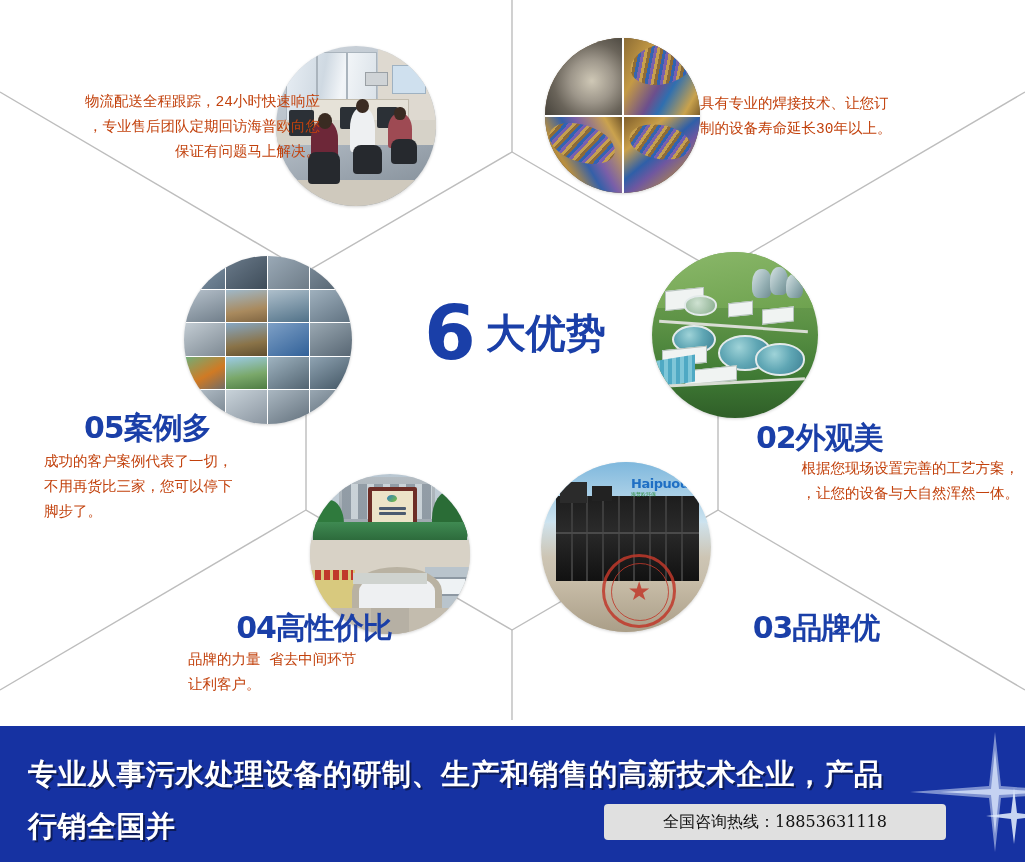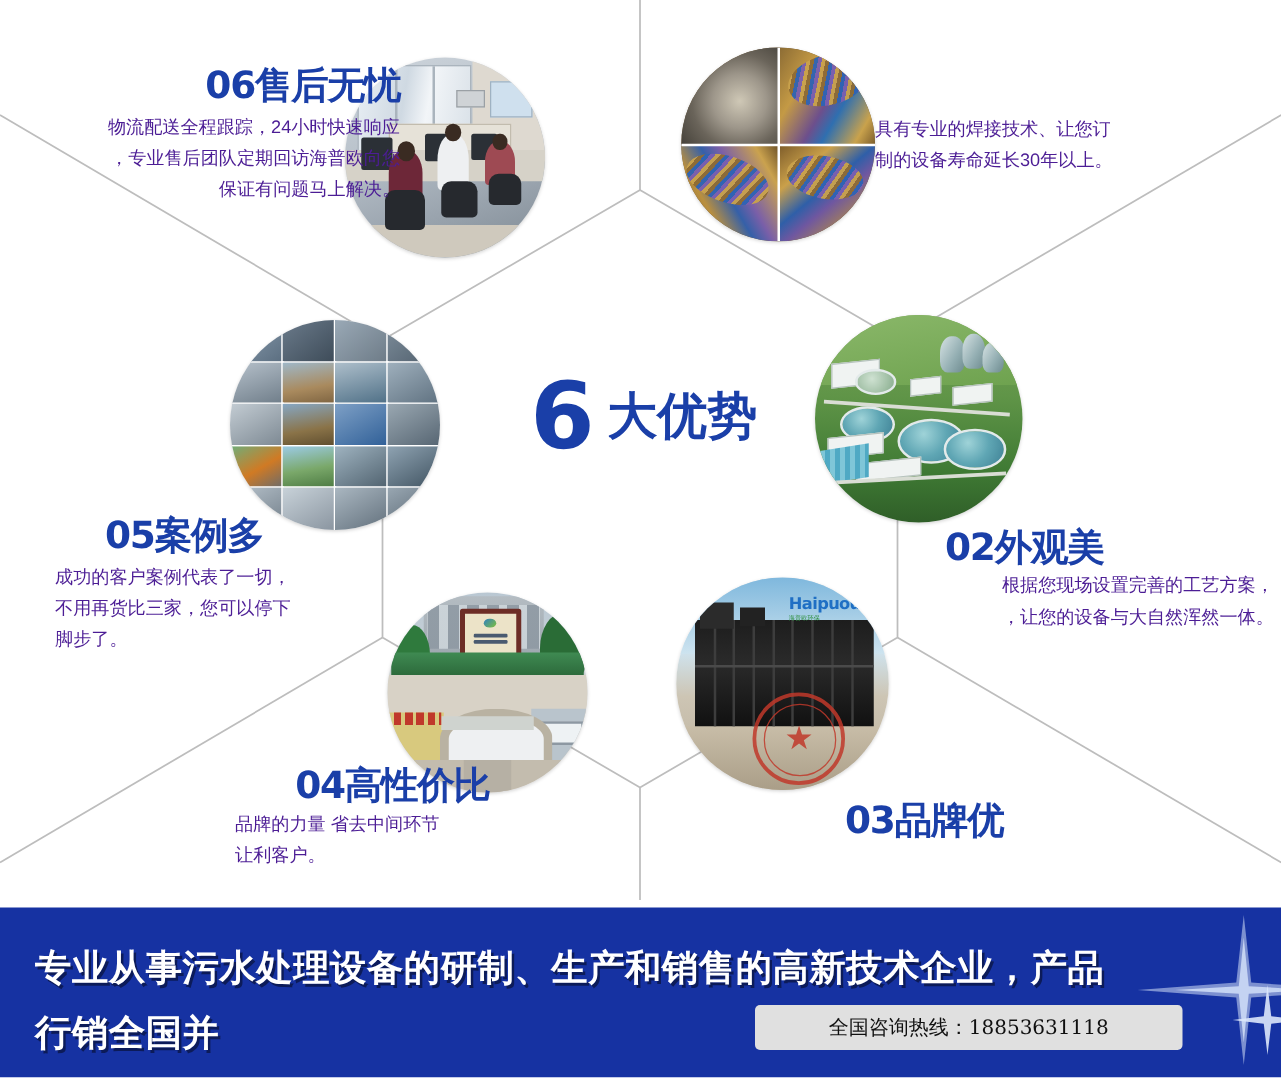--- a/index.html
+++ b/index.html
@@ -155,22 +155,22 @@
   .ph-tank .stamp .ring{position:absolute;left:9%;top:9%;width:82%;height:82%;border-radius:50%;
      border:1px solid #c0392b;}
 
   
   .hnum{
     position:absolute;color:#1a3fa8;font-weight:700;
     font-family:"DejaVu Sans","Liberation Sans",sans-serif;
     font-size:30px;letter-spacing:-1px;white-space:nowrap;
   }
   .btext{
-    position:absolute;color:#4c1d95;font-size:14.5px;line-height:25px;
-    font-family:Liberation Sans, sans-serif;white-space:pre-line;
+    position:absolute;color:#c2410c;font-size:14.5px;line-height:25px;
+    font-family:Liberation Mono, monospace;white-space:pre-line;
   }
   .ta-r{text-align:right;} .ta-l{text-align:left;}
 
   
   #center{position:absolute;left:400px;top:288px;width:230px;height:90px;
      display:flex;align-items:center;justify-content:center;}
   #center .six{color:#1a3fa8;font-weight:700;font-size:74px;line-height:74px;
      font-family:"DejaVu Sans","Liberation Sans",sans-serif;}
   #center .cw{color:#1a3fa8;font-weight:700;font-size:40px;line-height:46px;margin-left:10px;
      font-family:"DejaVu Sans","Liberation Sans",sans-serif;}
@@ -341,33 +341,32 @@
       <div class="g" style="left:50%;top:60%;width:25%;height:20%;background:linear-gradient(150deg,#9fb3c0,#50626f);"></div>
       <div class="g" style="left:75%;top:60%;width:25%;height:20%;background:linear-gradient(150deg,#8fa3b2,#3f5260);"></div>
 
       <div class="g" style="left:0%;top:80%;width:25%;height:20%;background:linear-gradient(150deg,#b9c4cd,#707d88);"></div>
       <div class="g" style="left:25%;top:80%;width:25%;height:20%;background:linear-gradient(150deg,#c8d2d9,#8a95a0);"></div>
       <div class="g" style="left:50%;top:80%;width:25%;height:20%;background:linear-gradient(150deg,#aab7c1,#62707c);"></div>
       <div class="g" style="left:75%;top:80%;width:25%;height:20%;background:linear-gradient(150deg,#99a7b2,#4f5d69);"></div>
     </div>
   </div>
 
-  <div class="hnum ta-r" style="left:0px;top:48px;width:320px;text-align:right;">06售后无忧</div>
   <div class="btext ta-r" style="left:0px;top:90px;width:320px;">物流配送全程跟踪，24小时快速响应
 ，专业售后团队定期回访海普欧向您
 保证有问题马上解决。</div>
 
   <div class="btext ta-l" style="left:700px;top:92px;width:320px;">具有专业的焊接技术、让您订
 制的设备寿命延长30年以上。</div>
 
   <div class="hnum ta-l" style="left:756px;top:418px;width:260px;text-align:left;">02外观美</div>
   <div class="btext ta-r" style="left:704px;top:457px;width:315px;">根据您现场设置完善的工艺方案，
 ，让您的设备与大自然浑然一体。</div>
 
-  <div class="hnum ta-l" style="left:676px;top:608px;width:280px;text-align:left;margin-top:28px;">03品牌优</div>
+  <div class="hnum ta-l" style="left:676px;top:608px;width:280px;text-align:center;">03品牌优</div>
 
   <div class="hnum ta-l" style="left:164px;top:608px;width:300px;text-align:center;">04高性价比</div>
   <div class="btext ta-l" style="left:188px;top:648px;width:330px;">品牌的力量 省去中间环节
 让利客户。</div>
 
   <div class="hnum ta-l" style="left:84px;top:408px;width:300px;text-align:left;">05案例多</div>
   <div class="btext ta-l" style="left:44px;top:450px;width:300px;">成功的客户案例代表了一切，
 不用再货比三家，您可以停下
 脚步了。</div>
 

